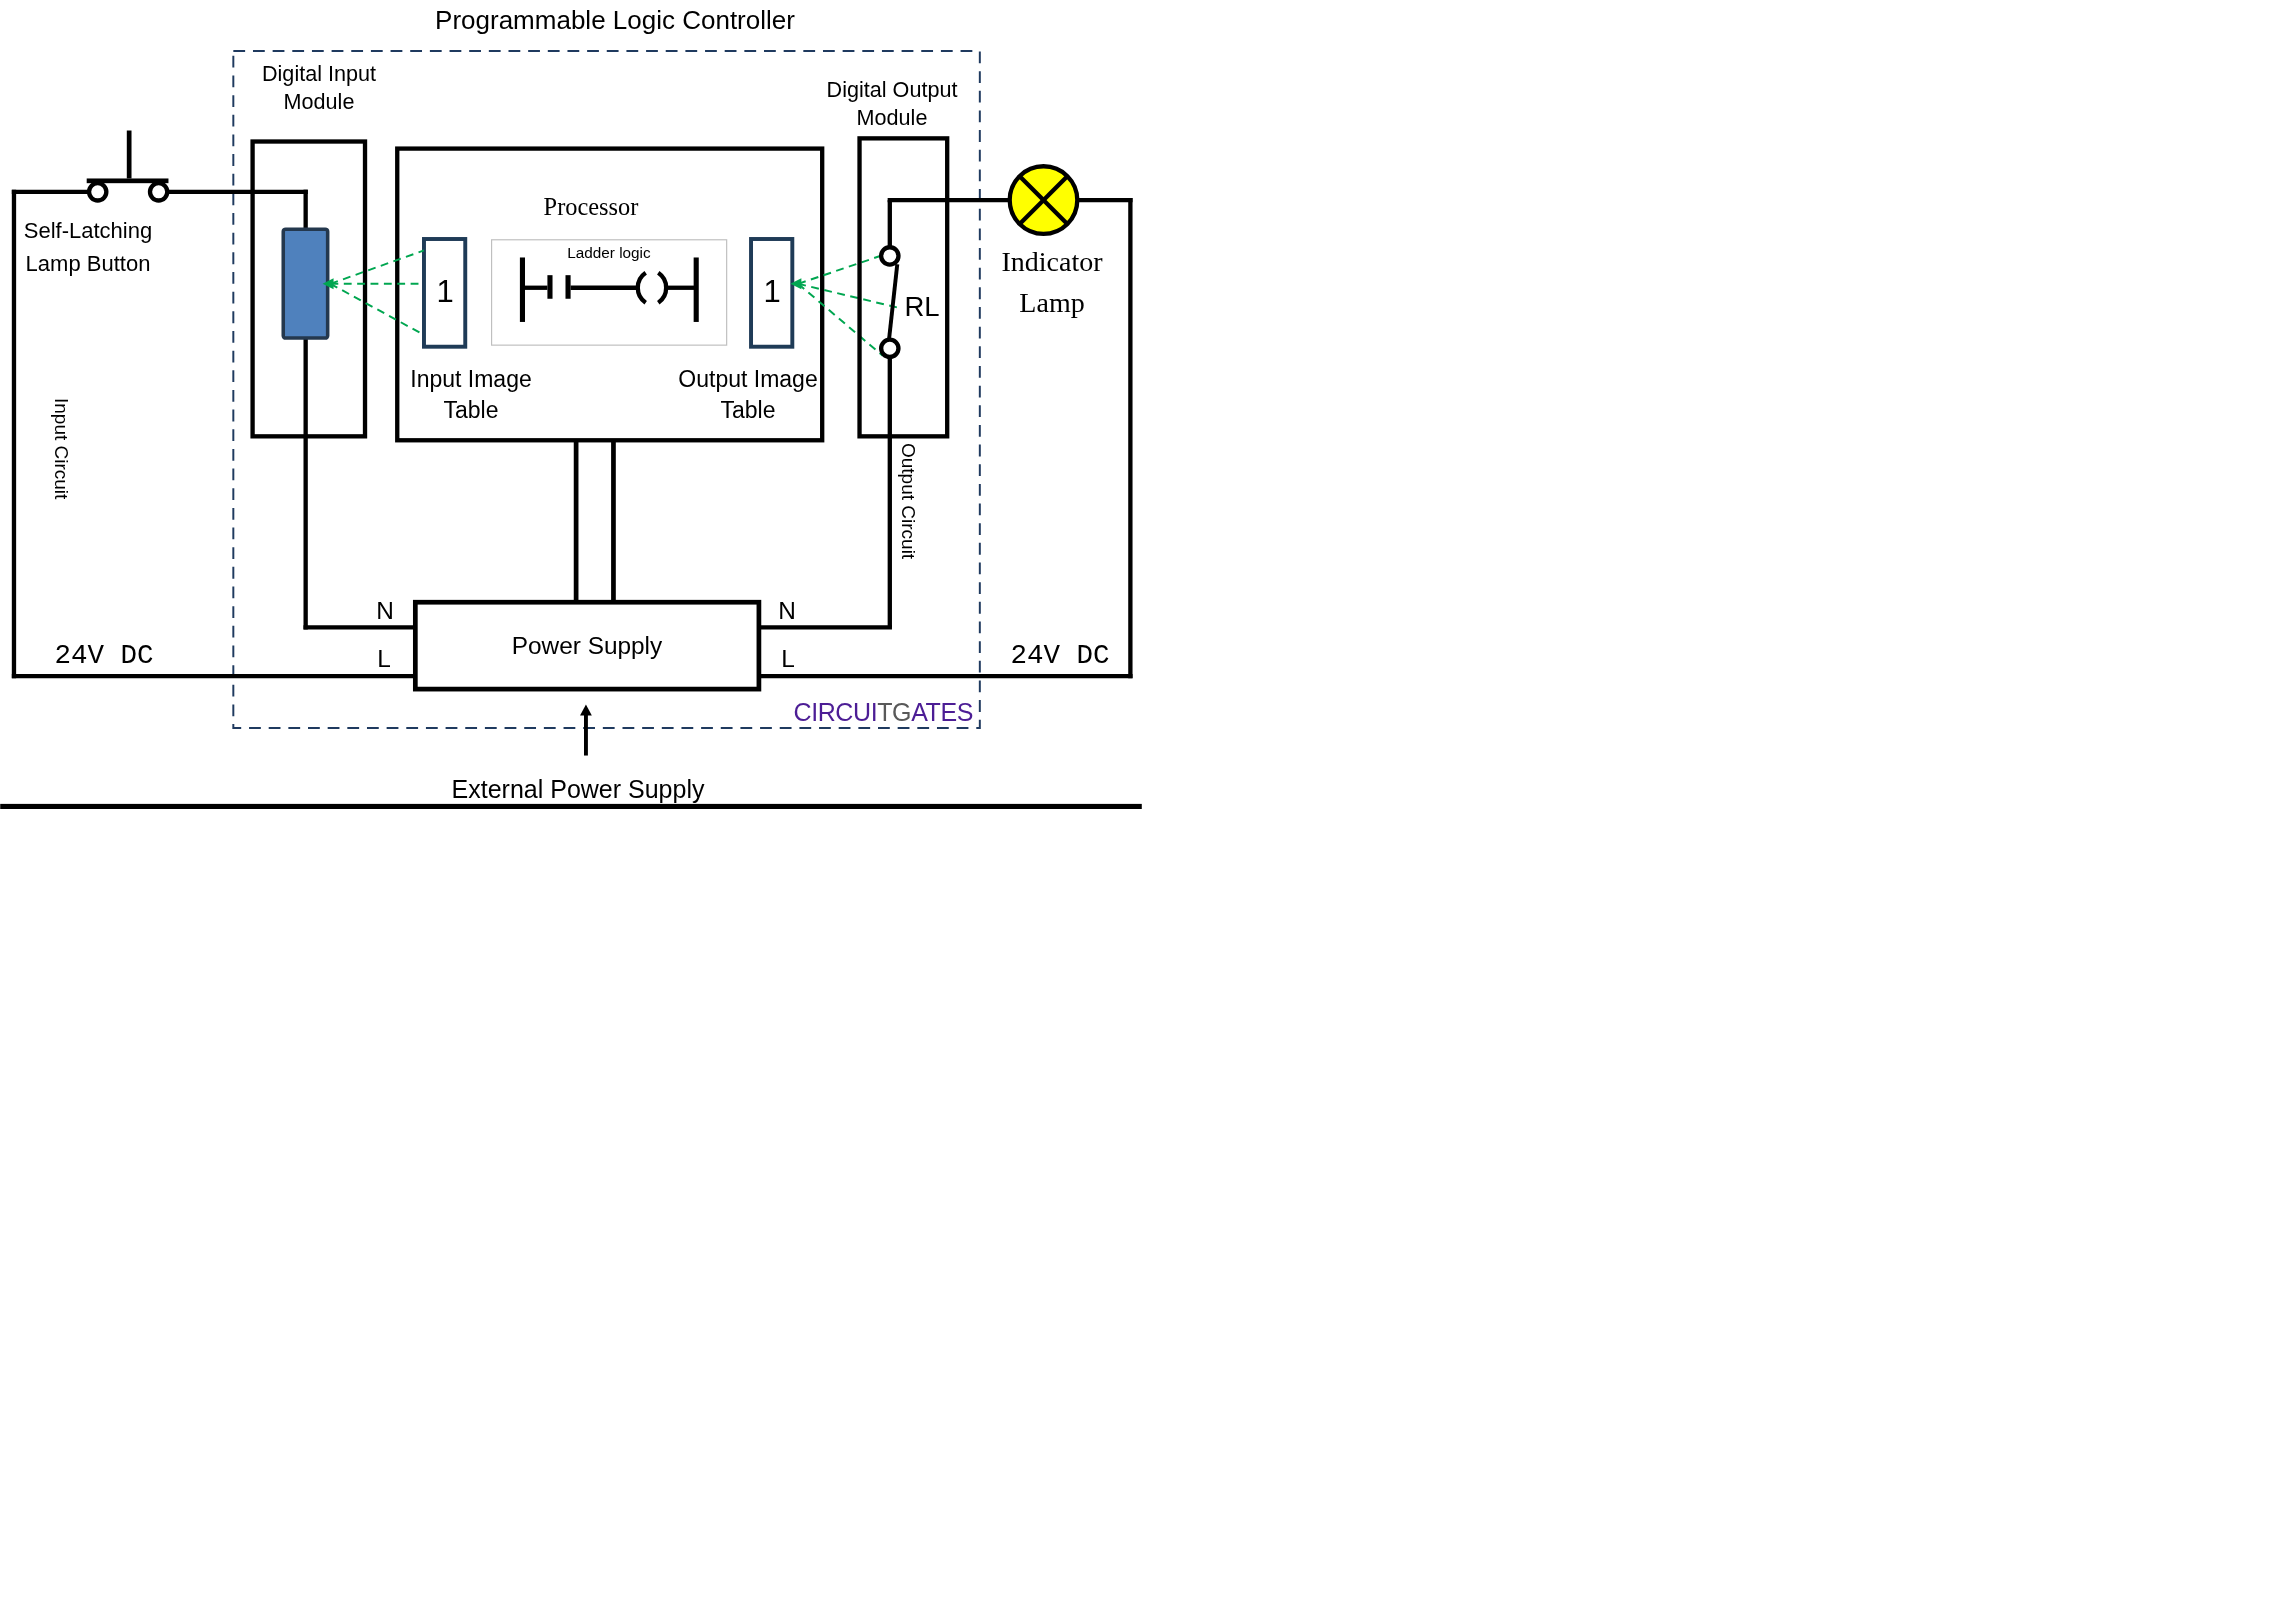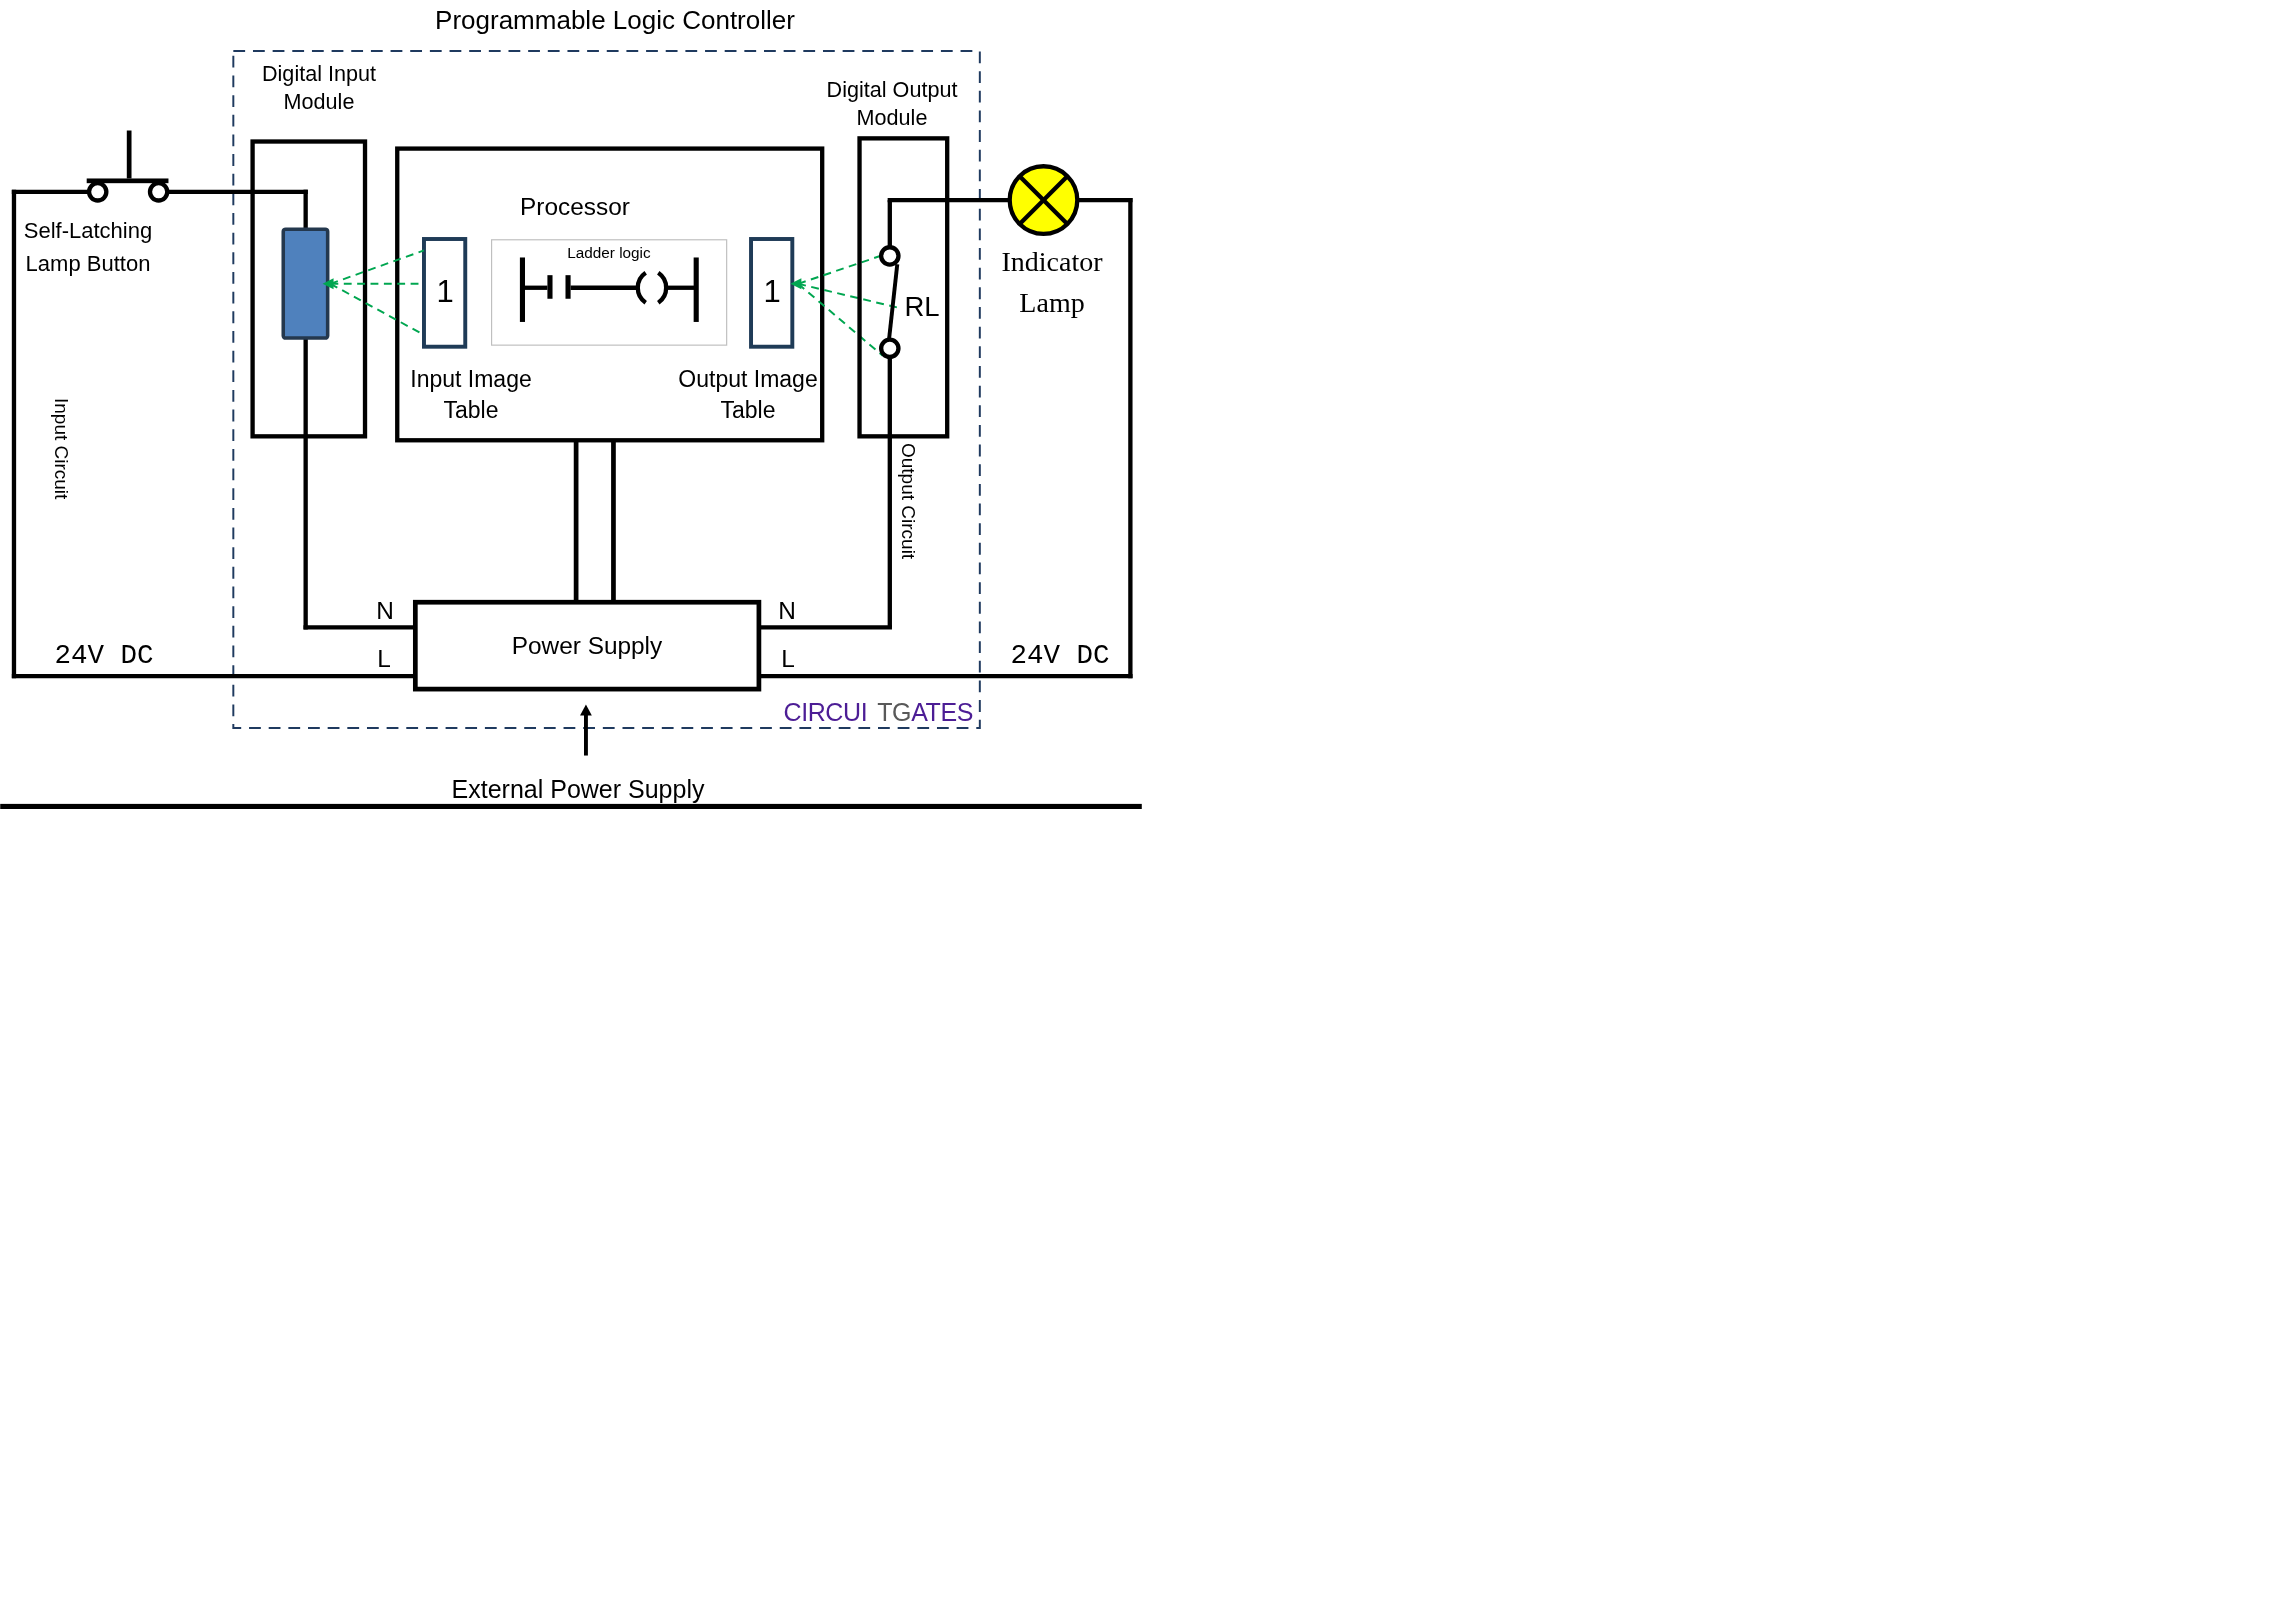--- a/index.html
+++ b/index.html
@@ -28,21 +28,21 @@
   .t-ext{font-size:25px;}
   .t-vert{
     position:absolute;transform:none;text-align:left;
     writing-mode:vertical-rl;font-size:19px;white-space:nowrap;line-height:23.6px;
   }
   .t-watermark{
     position:absolute;transform:none;text-align:right;
     font-size:25px;letter-spacing:-0.4px;line-height:28px;
   }
   .wm-gray{color:#4c1d95;margin-top:24px;}
-  .wm-dark{color:#595959;padding-left:10px;}
+  .wm-dark{color:#595959;}
 </style>
 </head>
 <body>
 
 <div id="stage">
 
   <svg id="wiring" width="1142" height="809" viewBox="0 0 1452 1029">
 
     <rect x="296.5" y="65" width="949.5" height="861" fill="none" stroke="#1F3A5F" stroke-width="2.5" stroke-dasharray="15 10"></rect>
 
@@ -156,21 +156,21 @@
   <div class="lbl t-module" style="left:892px;top:76px;">
     <div>Digital Output</div>
     <div>Module</div>
   </div>
 
   <div class="lbl t-selflatch" style="left:88px;top:214px;">
     <div>Self-Latching</div>
     <div>Lamp Button</div>
   </div>
 
-  <div class="lbl t-processor" style="left:575px;top:193px;">
+  <div class="lbl t-processor" style="left:591px;top:193px;font-family:Liberation Serif, serif;">
     <span>Processor</span>
   </div>
 
   <div class="lbl t-ladder" style="left:609px;top:244px;">
     <span>Ladder logic</span>
   </div>
 
   <div class="lbl t-one" style="left:445px;top:274px;">
     <span>1</span>
   </div>

